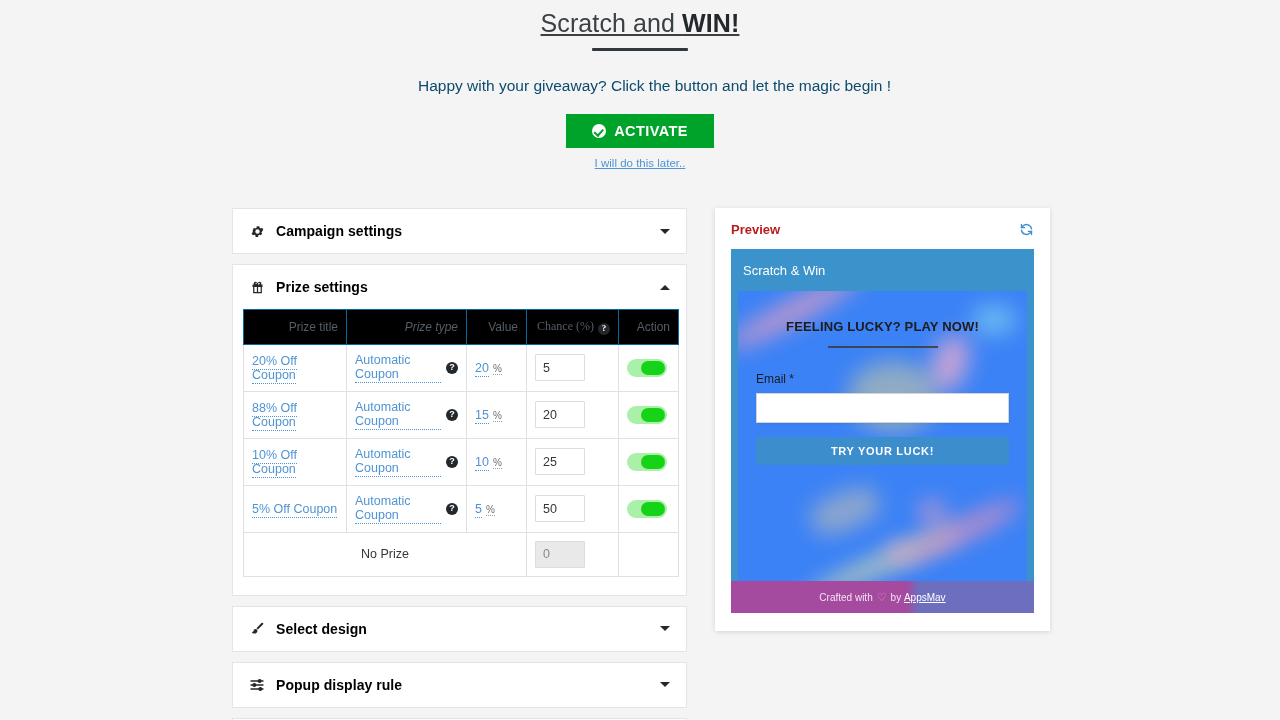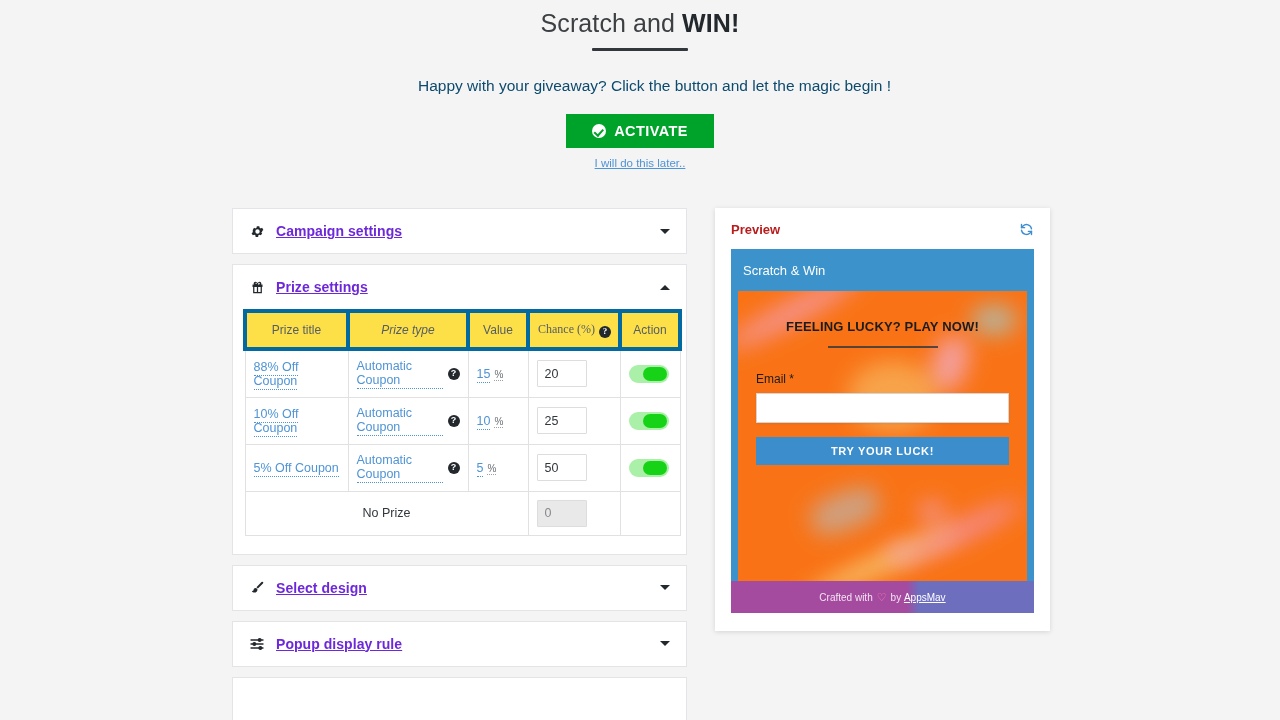--- a/index.html
+++ b/index.html
@@ -9,21 +9,21 @@
     background: #f4f4f4;
     font-family: "Liberation Sans", sans-serif;
     color: #32373c;
     overflow: hidden;
   }
 
   
   .page-head { width: 100%; padding-top: 8px; text-align: center; }
   .page-title {
     font-size: 25px; font-weight: 400; color: #3c4043;
-    margin: 0; letter-spacing: .1px; line-height: 30px;
+    margin: 0; letter-spacing: .1px; line-height: 30px; text-decoration: underline;
   }
   .page-title b { font-weight: 700; color: #23282d; }
   .title-rule {
     width: 96px; height: 3px; background: #32373c;
     margin: 10px auto 0; border-radius: 1px;
   }
   .subtitle {
     margin: 26px 0 0; font-size: 15.5px; color: #0c4a6e; font-weight: 400; padding-left: 29px;
   }
   .activate-wrap { margin-top: 19px; }
@@ -68,42 +68,41 @@
     display: flex; align-items: center;
     height: 44px; padding: 0 16px 0 14px; cursor: pointer;
     position: relative;
   }
   .acc-ic {
     width: 20px; flex: 0 0 20px; display: flex;
     align-items: center; justify-content: center;
     color: #23282d; margin-right: 9px;
   }
   .acc-label {
-    font-size: 14px; font-weight: 700; color: #6d28d9;
+    font-size: 14px; font-weight: 700; color: #000000;
     letter-spacing: .05px;
-    text-decoration: underline;
   }
   .caret {
     margin-left: auto; width: 0; height: 0;
     border-left: 5px solid transparent; border-right: 5px solid transparent;
     border-top: 5px solid #23282d;
   }
   .caret.up { border-top: 0; border-bottom: 5px solid #23282d; }
   .acc.open { padding-bottom: 18px; }
   .acc-body { padding: 0 10px; }
 
   
   table.prizes {
     width: 100%; border-collapse: collapse;
     font-size: 12.5px; table-layout: fixed;
   }
   table.prizes th {
-    background: #fde047; color: #555d66; font-weight: 400;
-    text-align: center; font-size: 12px;
-    padding: 9px 8px; border: 4px solid #0369a1;
+    background: #000000; color: #555d66; font-weight: 400;
+    text-align: right; font-size: 12px;
+    padding: 9px 8px; border: 1px solid #0369a1;
     vertical-align: middle; white-space: nowrap;
   }
   table.prizes td {
     border: 1px solid #e1e1e1; padding: 8px; height: 40px;
     vertical-align: middle; background: #fff;
   }
   .c-title { width: 103px; }
   .c-type  { width: 120px; font-style: italic; }
   .c-value { width: 60px; }
   .c-chance{ width: 92px; font-family: Liberation Serif, serif; }
@@ -153,21 +152,21 @@
                 display: flex; align-items: center; }
   .popup {
     background: #3c92ca; padding: 0; position: relative;
   }
   .popup-bar {
     height: 42px; display: flex; align-items: center;
     padding: 0 12px; color: #fff; font-size: 13px;
   }
   .popup-body {
     margin: 0 7px; height: 290px; position: relative; overflow: hidden;
-    background: #f97316;
+    background: #3b82f6;
   }
   .bg-art { position: absolute; inset: 0; overflow: hidden; }
   .blob { position: absolute; filter: blur(11px); opacity: .75; }
   .b1 { left: -20px; top: 10px; width: 150px; height: 22px;
         background: #f4a0bd; transform: rotate(-28deg); border-radius: 50%; }
   .b2 { right: 10px; top: 14px; width: 46px; height: 30px;
         background: #8fdcf0; border-radius: 50%; opacity:.6; }
   .b3 { right: 60px; top: 44px; width: 34px; height: 56px;
         background: #f2aecb; border-radius: 40%; transform: rotate(18deg); }
   .b4 { left: 110px; top: 70px; width: 90px; height: 70px;
@@ -270,20 +269,34 @@
               <th class="c-title">Prize title</th>
               <th class="c-type">Prize type</th>
               <th class="c-value">Value</th>
               <th class="c-chance">
                 <span>Chance (%)</span><span class="qmark hdr">?</span>
               </th>
               <th class="c-action">Action</th>
             </tr>
           </thead>
           <tbody>
+            <tr>
+              <td><span class="dlink">20% Off Coupon</span></td>
+              <td>
+                <span class="type-cell">
+                  <span class="dlink">Automatic Coupon</span>
+                  <span class="qmark">?</span>
+                </span>
+              </td>
+              <td><span class="dlink">20</span><span class="pct-unit">%</span></td>
+              <td><input class="num-input" value="5" style=""></td>
+              <td>
+                  <span class="toggle"></span>
+                </td>
+            </tr>
             <tr>
               <td><span class="dlink">88% Off Coupon</span></td>
               <td>
                 <span class="type-cell">
                   <span class="dlink">Automatic Coupon</span>
                   <span class="qmark">?</span>
                 </span>
               </td>
               <td><span class="dlink">15</span><span class="pct-unit">%</span></td>
               <td><input class="num-input" value="20" style=""></td>

